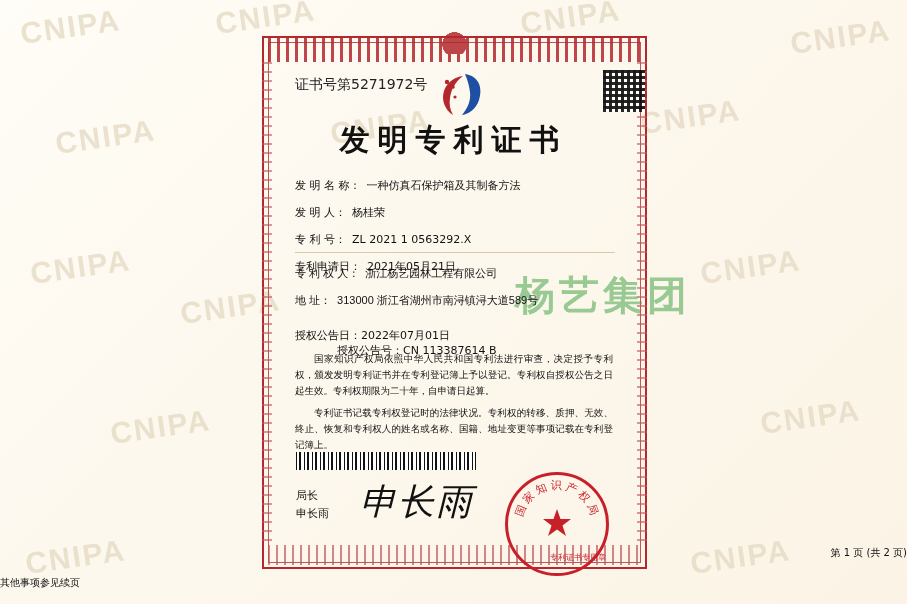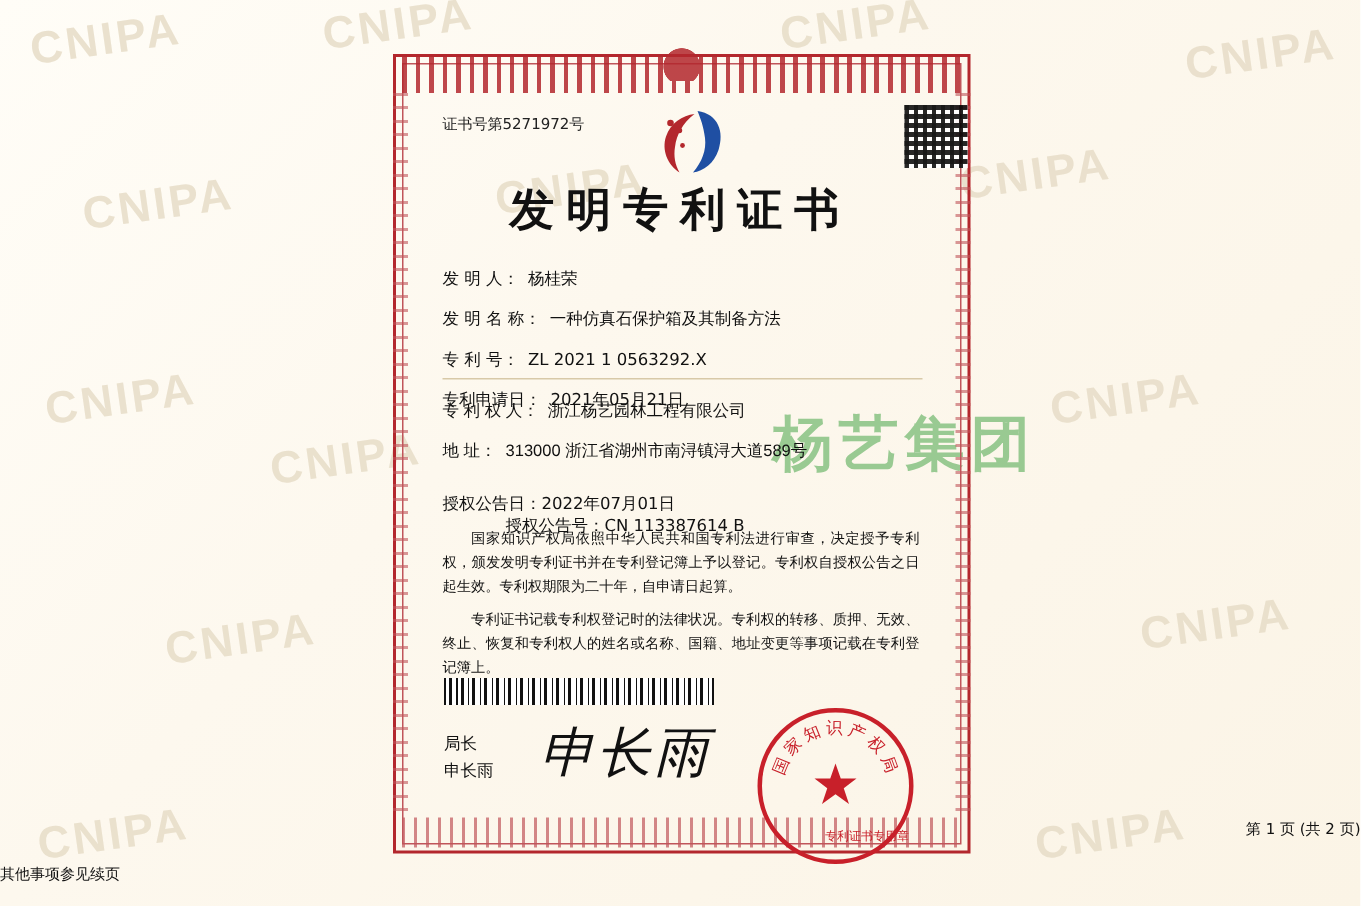--- a/index.html
+++ b/index.html
@@ -87,21 +87,21 @@
     position:absolute;top:62px;width:10px;height:484px;
     background:repeating-linear-gradient(180deg,#c0555a 0 2px, transparent 2px 9px);
     opacity:.6;
   }
   .orn-left{left:262px;}
   .orn-right{left:637px;}
 
   
   .cert-no{
     position:absolute;left:295px;top:76px;
-    font-size:10px;color:#222;
+    font-size:14px;color:#222;
     font-family:"DejaVu Sans", sans-serif;
   }
   .qr{
     position:absolute;right:262px;top:70px;
     width:42px;height:42px;
     background:
       repeating-linear-gradient(90deg,#111 0 3px,#fff 3px 6px),
       repeating-linear-gradient(180deg,#111 0 3px,#fff 3px 6px);
     background-blend-mode:multiply;
     opacity:.9;
@@ -252,26 +252,26 @@
           <circle cx="14" cy="22" r="1.8"></circle>
           <circle cx="20" cy="27" r="1.6"></circle>
         </g>
       </svg>
     </div>
 
     <div class="title">发明专利证书</div>
 
     <div class="fields">
       <div class="row">
+        <span class="lab">发 明 名 称：</span>
+        <span class="val">一种仿真石保护箱及其制备方法</span>
+      </div>
+      <div class="row">
         <span class="lab">发 明 人：</span>
         <span class="val">杨桂荣</span>
-      </div>
-      <div class="row">
-        <span class="lab">发 明 名 称：</span>
-        <span class="val">一种仿真石保护箱及其制备方法</span>
       </div>
       <div class="row">
         <span class="lab">专 利 号：</span>
         <span class="val">ZL 2021 1 0563292.X</span>
       </div>
       <div class="row">
         <span class="lab">专利申请日：</span>
         <span class="val">2021年05月21日</span>
       </div>
     </div>

